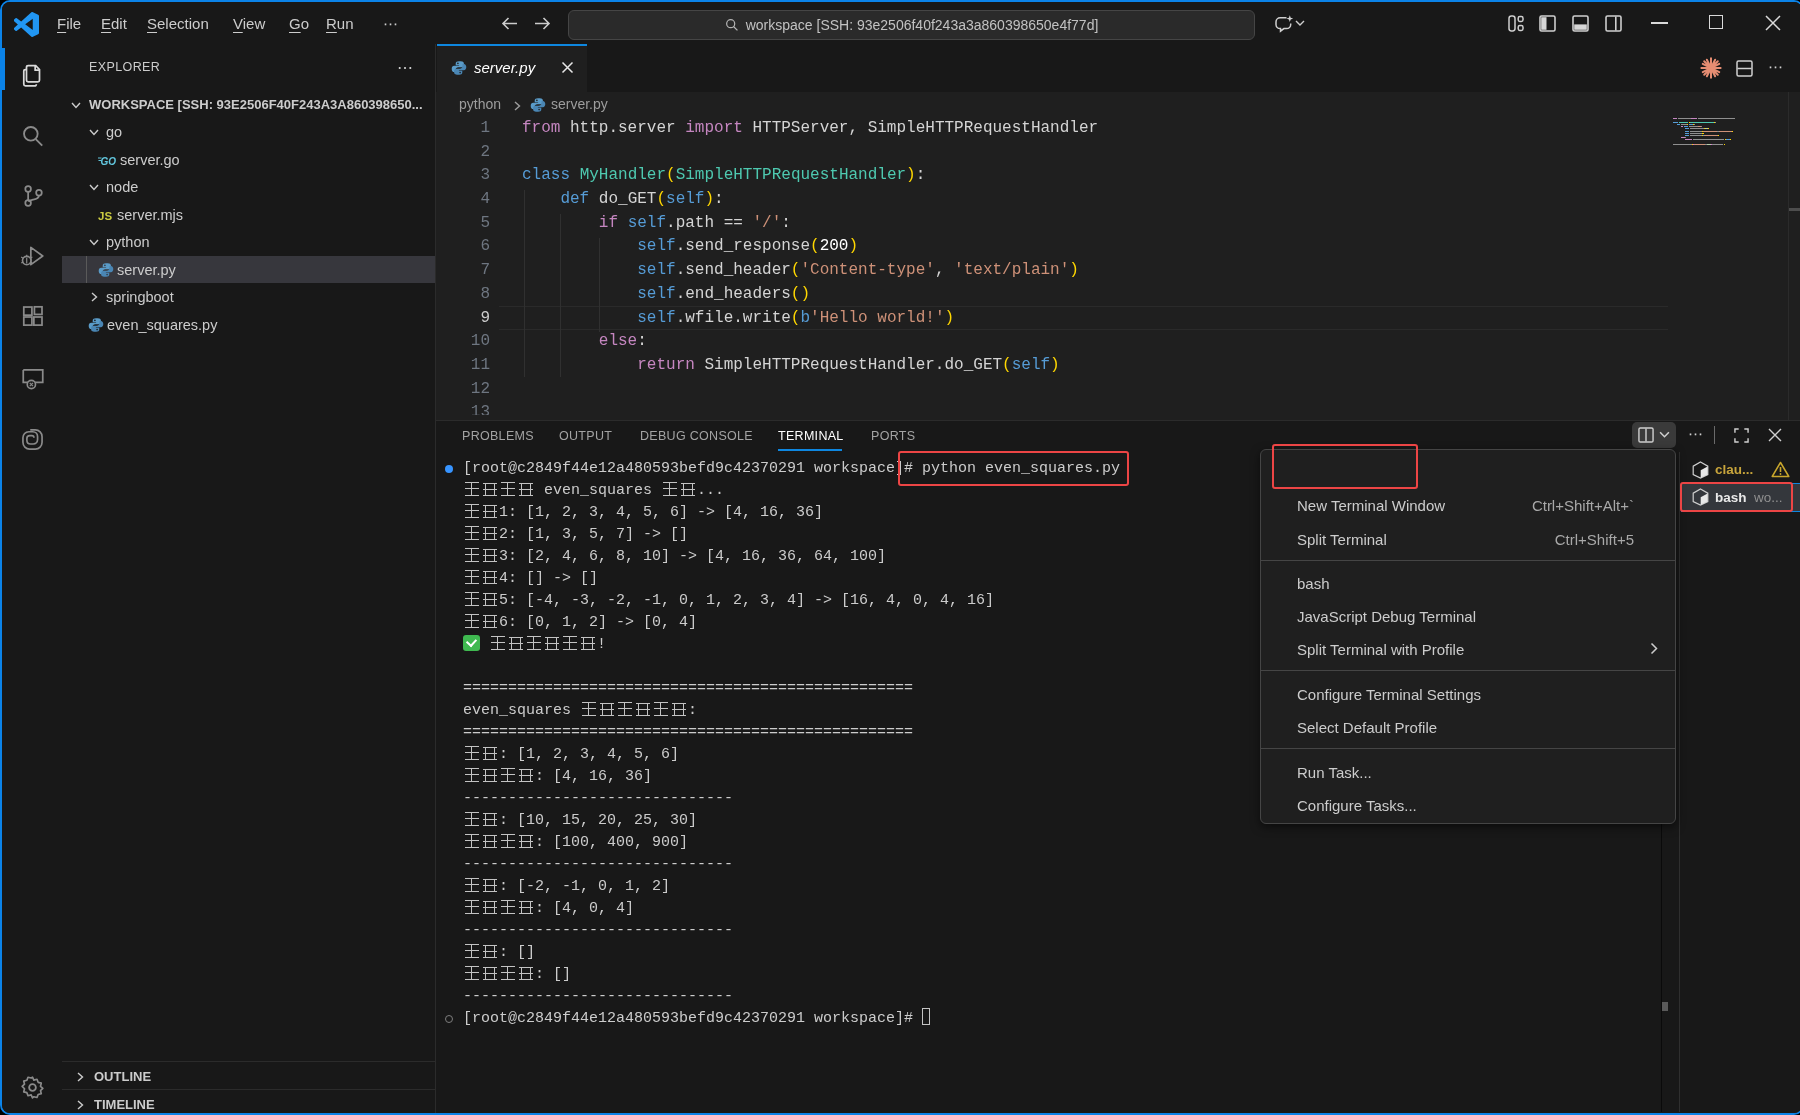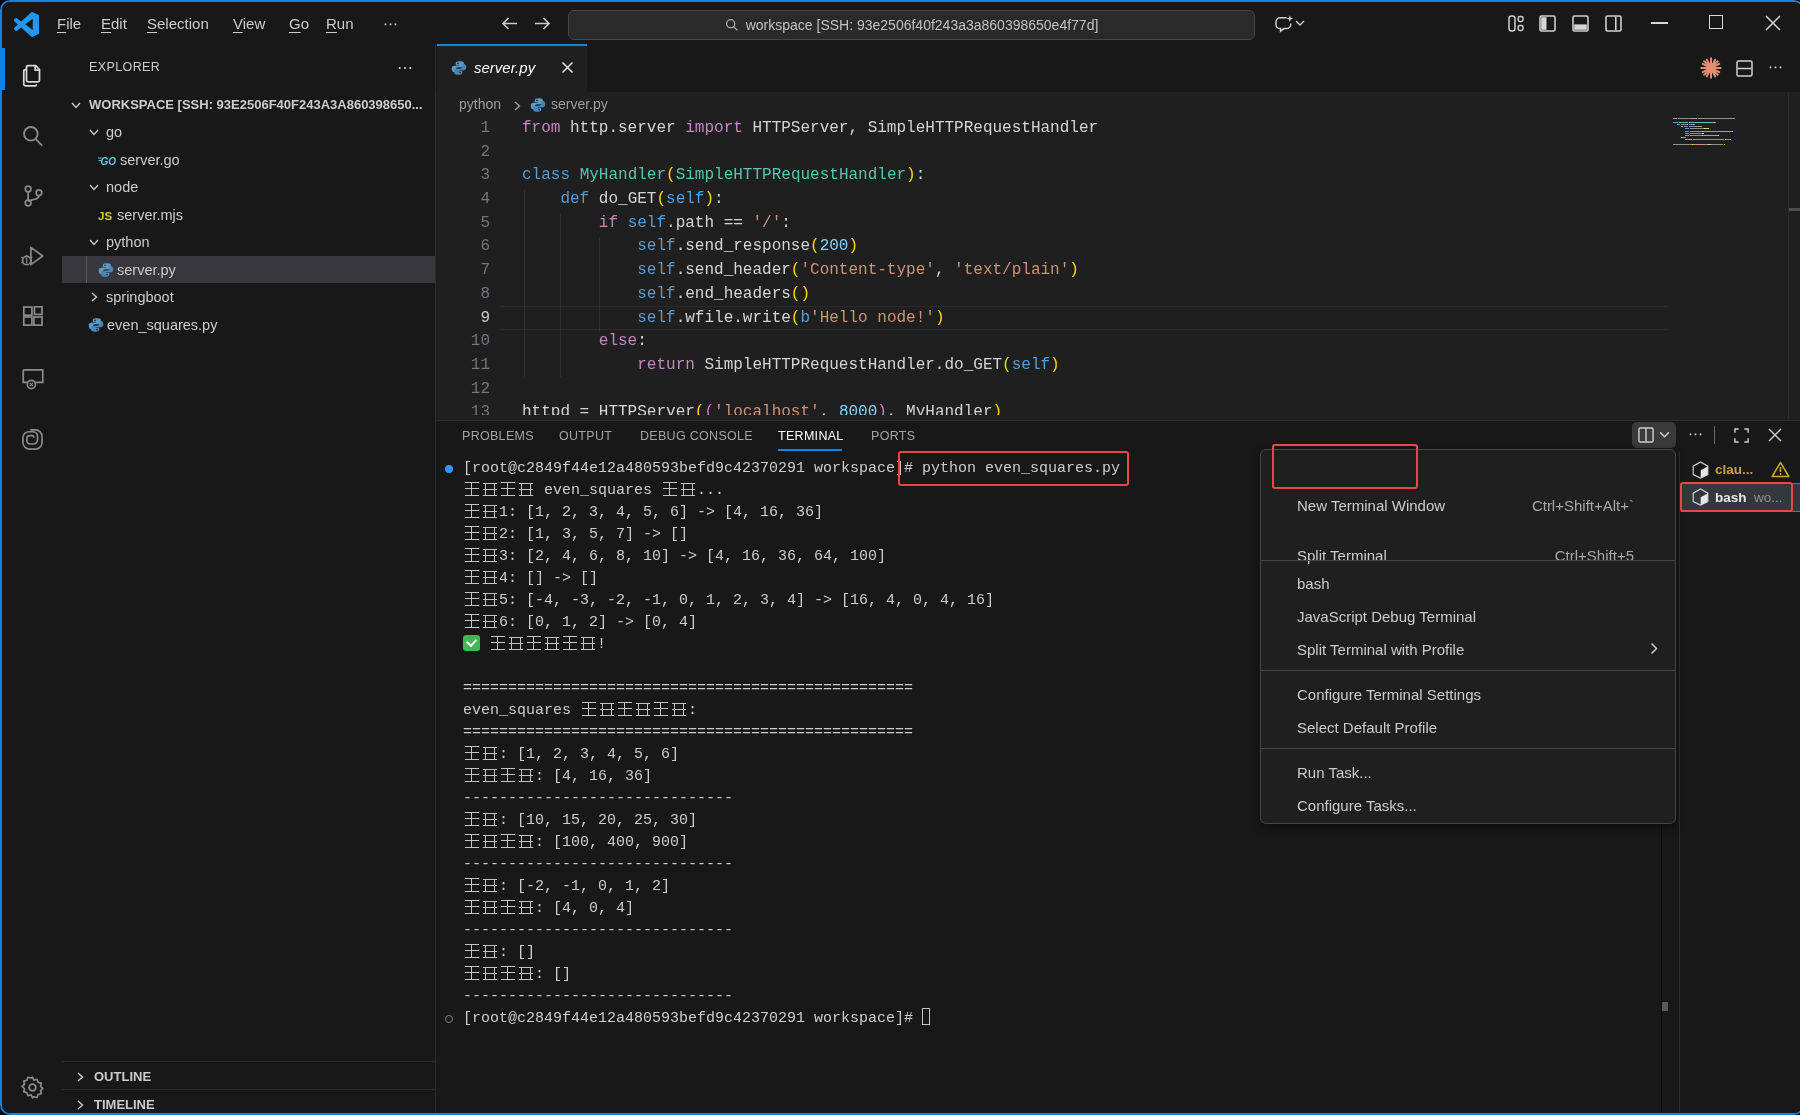--- a/index.html
+++ b/index.html
@@ -9,21 +9,21 @@
 svg{display:block}
 
 #menu span{color:#cccccc;font-size:15px}
 .mn{position:absolute;top:13px}
 .mn u{text-decoration:underline;text-underline-offset:2.5px}
 
 .row{position:absolute;left:60px;width:373px;height:27px;color:#cccccc;font-size:14.5px;display:flex;align-items:center;white-space:nowrap}
 
 .cl{position:absolute;left:520px;font-family:"Liberation Mono",monospace;font-size:16px;white-space:pre;color:#d4d4d4;line-height:23px}
 .ln{position:absolute;left:452px;width:36px;text-align:right;font-family:"Liberation Mono",monospace;font-size:16px;color:#6e7681;line-height:23px}
-.kw{color:#C586C0}.kb{color:#569CD6}.cn{color:#4EC9B0}.st{color:#CE9178}.nu{color:#7dd3fc}
+.kw{color:#C586C0}.kb{color:#569CD6}.cn{color:#4EC9B0}.st{color:#CE9178}.nu{color:#ffffff}
 .b1{color:#ffd700}.b2{color:#da70d6}
 
 .tl{position:absolute;left:461px;font-family:"Liberation Mono",monospace;font-size:15px;line-height:22px;color:#cccccc;white-space:pre}
 .cj{display:inline-block;width:18px;height:15px;position:relative;vertical-align:-2px;margin:0;
 background:
  linear-gradient(#c3c3c3,#c3c3c3) 1.5px 0.5px/14px 1.3px no-repeat,
  linear-gradient(#c3c3c3,#c3c3c3) 1.5px 7px/14px 1.3px no-repeat,
  linear-gradient(#c3c3c3,#c3c3c3) 1.5px 13.5px/14px 1.3px no-repeat,
  linear-gradient(#c3c3c3,#c3c3c3) 8px 0.5px/1.3px 14.3px no-repeat}
 .cj.p1{background:
@@ -270,28 +270,27 @@
 <div class="cl" style="top:96.1px;left:86px"><span class="pl">    </span><span class="kb">def</span><span class="pl"> do_GET</span><span class="b1">(</span><span class="kb">self</span><span class="b1">)</span><span class="pl">:</span></div>
 <div class="ln" style="top:119.8px;left:18px;color:#6e7681">5</div>
 <div class="cl" style="top:119.8px;left:86px"><span class="pl">        </span><span class="kw">if</span><span class="pl"> </span><span class="kb">self</span><span class="pl">.path == </span><span class="st">'/'</span><span class="pl">:</span></div>
 <div class="ln" style="top:143.4px;left:18px;color:#6e7681">6</div>
 <div class="cl" style="top:143.4px;left:86px"><span class="pl">            </span><span class="kb">self</span><span class="pl">.send_response</span><span class="b1">(</span><span class="nu">200</span><span class="b1">)</span></div>
 <div class="ln" style="top:167.1px;left:18px;color:#6e7681">7</div>
 <div class="cl" style="top:167.1px;left:86px"><span class="pl">            </span><span class="kb">self</span><span class="pl">.send_header</span><span class="b1">(</span><span class="st">'Content-type'</span><span class="pl">, </span><span class="st">'text/plain'</span><span class="b1">)</span></div>
 <div class="ln" style="top:190.8px;left:18px;color:#6e7681">8</div>
 <div class="cl" style="top:190.8px;left:86px"><span class="pl">            </span><span class="kb">self</span><span class="pl">.end_headers</span><span class="b1">(</span><span class="b1">)</span></div>
 <div class="ln" style="top:214.5px;left:18px;color:#cccccc">9</div>
-<div class="cl" style="top:214.5px;left:86px"><span class="pl">            </span><span class="kb">self</span><span class="pl">.wfile.write</span><span class="b1">(</span><span class="kb">b</span><span class="st">'Hello node!'</span><span class="b1">)</span></div>
+<div class="cl" style="top:214.5px;left:86px"><span class="pl">            </span><span class="kb">self</span><span class="pl">.wfile.write</span><span class="b1">(</span><span class="kb">b</span><span class="st">'Hello world!'</span><span class="b1">)</span></div>
 <div class="ln" style="top:238.2px;left:18px;color:#6e7681">10</div>
 <div class="cl" style="top:238.2px;left:86px"><span class="pl">        </span><span class="kw">else</span><span class="pl">:</span></div>
 <div class="ln" style="top:261.9px;left:18px;color:#6e7681">11</div>
 <div class="cl" style="top:261.9px;left:86px"><span class="pl">            </span><span class="kw">return</span><span class="pl"> SimpleHTTPRequestHandler.do_GET</span><span class="b1">(</span><span class="kb">self</span><span class="b1">)</span></div>
 <div class="ln" style="top:285.6px;left:18px;color:#6e7681">12</div>
 <div class="ln" style="top:309.3px;left:18px;color:#6e7681">13</div>
-<div class="cl" style="top:309.3px;left:86px"><span class="pl">httpd = HTTPServer</span><span class="b1">(</span><span class="b2">(</span><span class="st">'localhost'</span><span class="pl">, </span><span class="nu">8000</span><span class="b2">)</span><span class="pl">, MyHandler</span><span class="b1">)</span></div>
 </div>
 <div class="abs" style="left:1671.0px;top:115.5px;width:4.1px;height:1.2px;background:#C586C0"></div>
 <div class="abs" style="left:1676.2px;top:115.5px;width:12.4px;height:1.2px;background:#8f8f8f"></div>
 <div class="abs" style="left:1688.5px;top:115.5px;width:6.2px;height:1.2px;background:#C586C0"></div>
 <div class="abs" style="left:1695.7px;top:115.5px;width:37.1px;height:1.2px;background:#8f8f8f"></div>
 <div class="abs" style="left:1671.0px;top:119.8px;width:5.2px;height:1.2px;background:#569CD6"></div>
 <div class="abs" style="left:1677.2px;top:119.8px;width:9.3px;height:1.2px;background:#4EC9B0"></div>
 <div class="abs" style="left:1686.5px;top:119.8px;width:1.0px;height:1.2px;background:#ffd700"></div>
 <div class="abs" style="left:1687.5px;top:119.8px;width:24.7px;height:1.2px;background:#4EC9B0"></div>
 <div class="abs" style="left:1712.2px;top:119.8px;width:1.0px;height:1.2px;background:#ffd700"></div>
@@ -422,21 +421,21 @@
 <path d="M8.5 1 15.8 5.2v8.4L8.5 17 1.2 13.6V5.2Z" fill="none" stroke="#cfcfcf" stroke-width="1.2"></path>
 <path d="M8.7 9.2 15.6 5.4v8.2L8.7 16.8Z" fill="#e8e8e8"></path>
     </svg>
 <div class="abs" style="left:1713px;top:488px;color:#e8e8e8;font-size:13.5px;font-weight:bold">bash</div>
 <div class="abs" style="left:1752px;top:488px;color:#909090;font-size:13.5px">wo...</div>
 <div id="cmenu"></div>
 <div class="mi" style="top:486px">
       <b>New Terminal Window</b>
       <s>Ctrl+Shift+Alt+`</s>
     </div>
-<div class="mi" style="top:536px">
+<div class="mi" style="top:520px">
       <b>Split Terminal</b>
       <s>Ctrl+Shift+5</s>
     </div>
 <div class="mi" style="top:564px">
       <b>bash</b>
     </div>
 <div class="mi" style="top:630px">
       <b>Split Terminal with Profile</b>
       <svg style="position:absolute;right:14px;top:10px" width="8" height="13" viewBox="0 0 8 13">
         <path d="M1.5 1.5 6.5 6.5 1.5 11.5" fill="none" stroke="#cccccc" stroke-width="1.5"></path>

